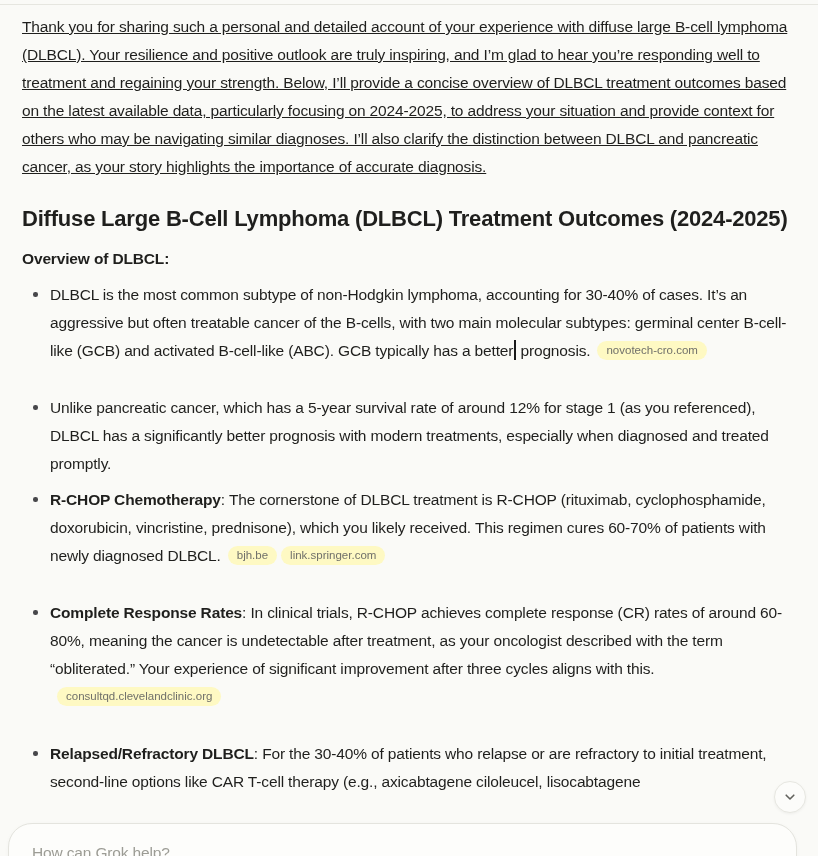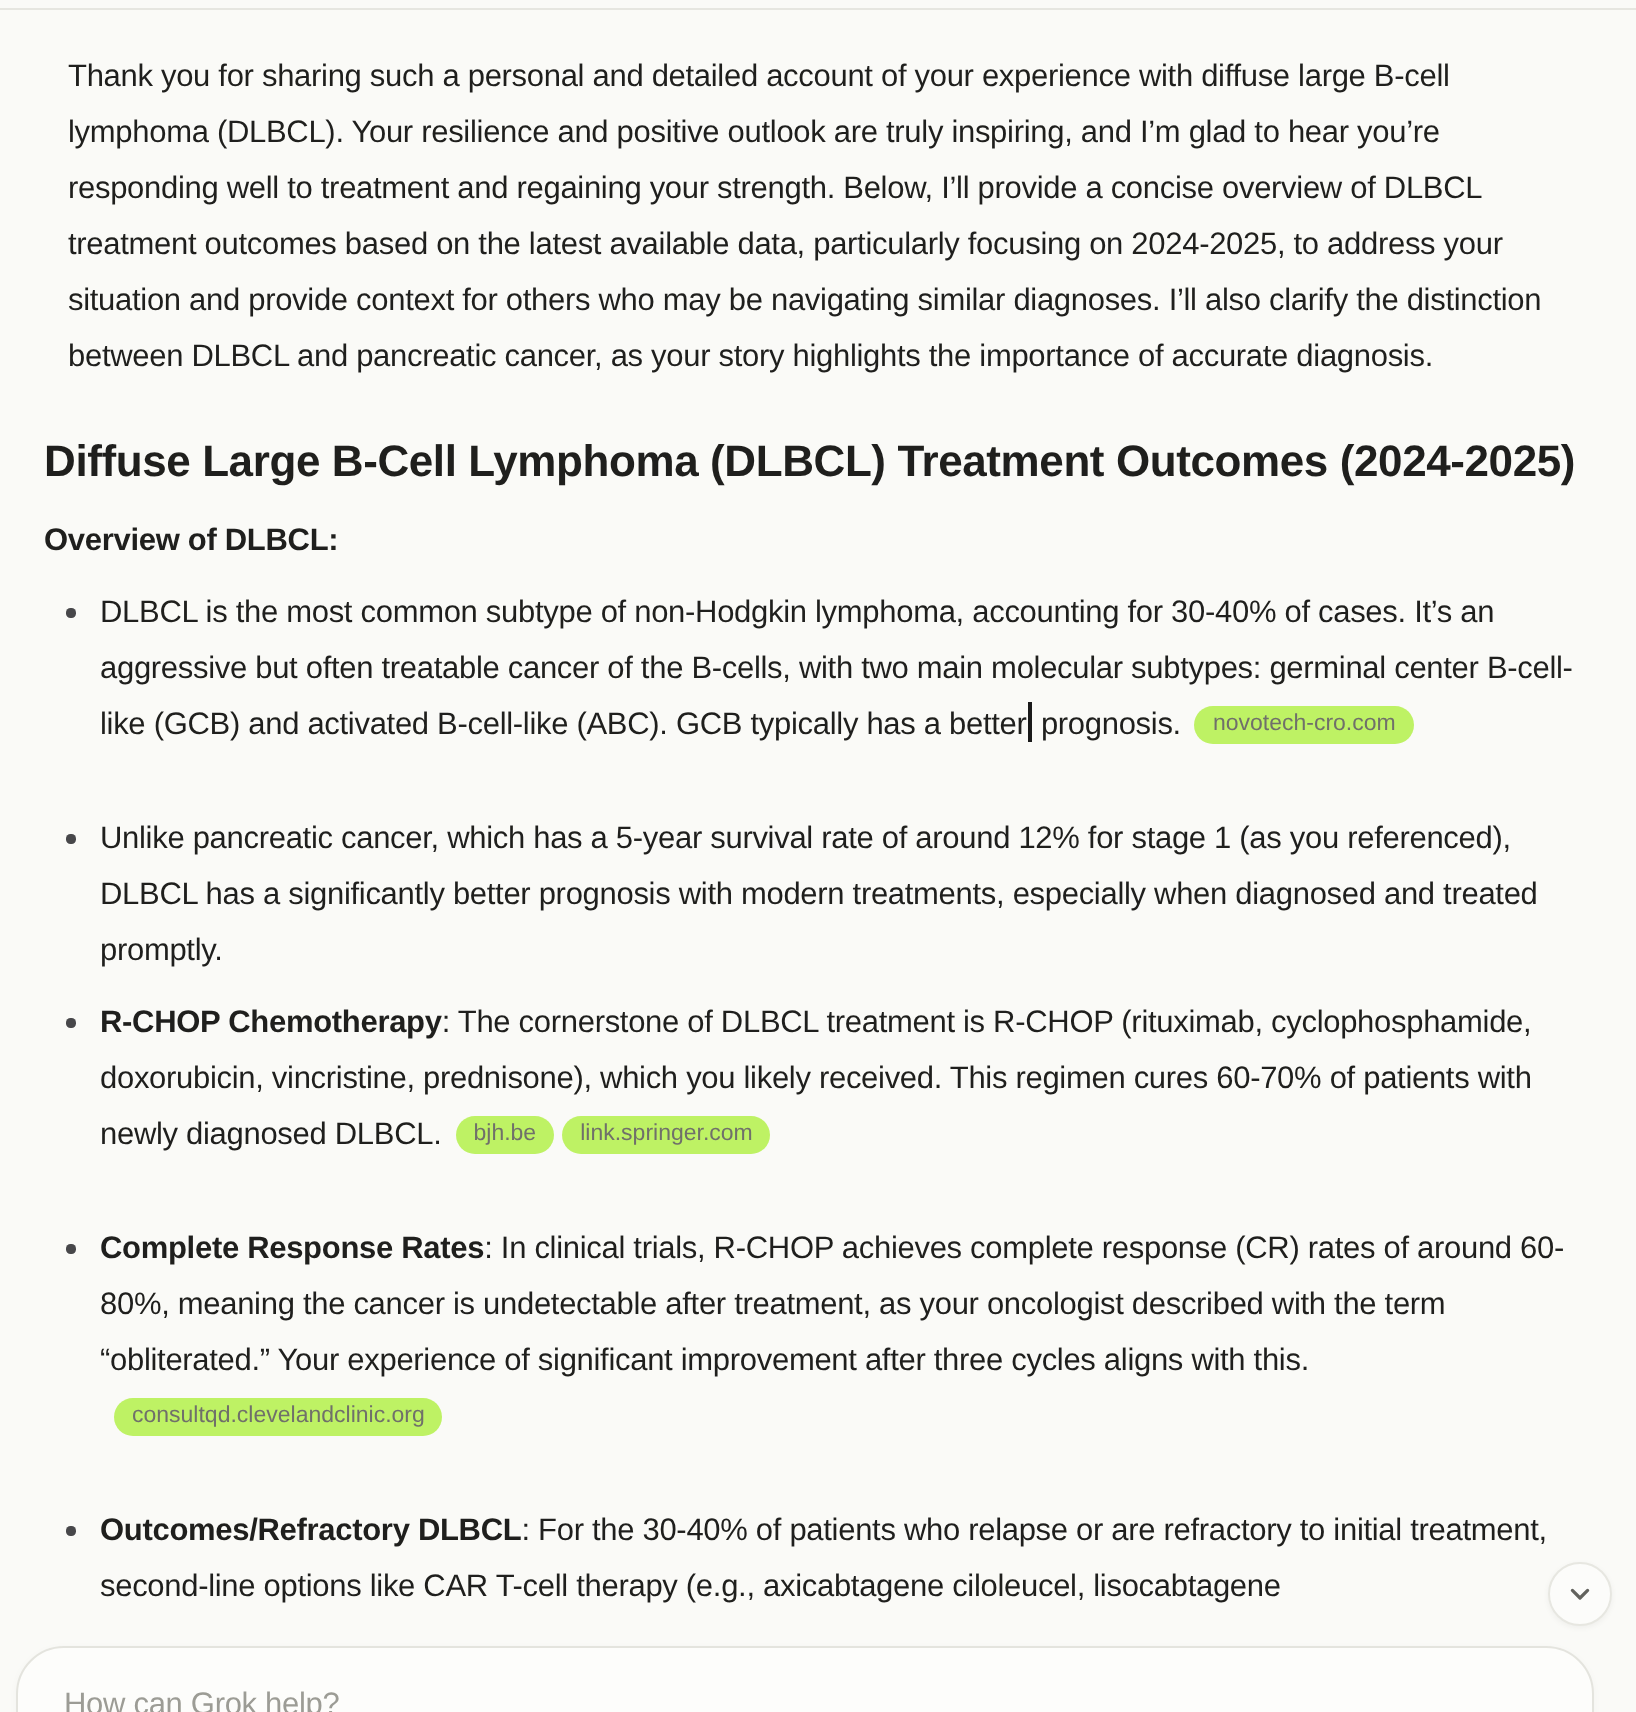--- a/index.html
+++ b/index.html
@@ -19,21 +19,22 @@
     height: 4px;
     border-bottom: 1px solid #e6e6e0;
   }
   .message {
     padding: 8px 21px 0 22px;
     font-size: 15.5px;
     line-height: 28px;
     letter-spacing: -0.15px;
   }
   .intro {
-    margin: 12px;
+    margin: 0;
+    text-decoration: underline;
   }
   h2.section-heading {
     font-size: 22px;
     line-height: 28px;
     font-weight: 700;
     letter-spacing: -0.2px;
     margin: 24px 0 0 0;
   }
   .bold-label {
     font-weight: 700;
@@ -56,21 +57,21 @@
     position: absolute;
     left: 11px;
     top: 11px;
     width: 4.5px;
     height: 4.5px;
     border-radius: 50%;
     background: #47474a;
   }
   .badge {
     display: inline-block;
-    background: #bef264;
+    background: #fef9c3;
     color: #70706a;
     font-size: 11.5px;
     line-height: 12px;
     letter-spacing: 0;
     padding: 3px 9px 4px 9px;
     border-radius: 999px;
     margin-left: 7px;
     vertical-align: 2px;
     white-space: nowrap;
     cursor: pointer;
@@ -137,21 +138,21 @@
 
   <ul class="bullet-list">
     <li><span>DLBCL is the most common subtype of non-Hodgkin lymphoma, accounting for 30-40% of cases. It’s an aggressive but often treatable cancer of the B-cells, with two main molecular subtypes: germinal center B-cell-like (GCB) and activated B-cell-like (ABC). GCB typically has a better</span><span class="caret"></span><span> prognosis.</span><span class="badge">novotech-cro.com</span></li>
     <li><span>Unlike pancreatic cancer, which has a 5-year survival rate of around 12% for stage 1 (as you referenced), DLBCL has a significantly better prognosis with modern treatments, especially when diagnosed and treated promptly.</span></li>
   </ul>
 
 
   <ul class="bullet-list">
     <li><b>R-CHOP Chemotherapy</b><span>: The cornerstone of DLBCL treatment is R-CHOP (rituximab, cyclophosphamide, doxorubicin, vincristine, prednisone), which you likely received. This regimen cures 60-70% of patients with newly diagnosed DLBCL.</span><span class="badge">bjh.be</span><span class="badge">link.springer.com</span></li>
     <li><b>Complete Response Rates</b><span>: In clinical trials, R-CHOP achieves complete response (CR) rates of around 60-80%, meaning the cancer is undetectable after treatment, as your oncologist described with the term “obliterated.” Your experience of significant improvement after three cycles aligns with this.</span><span class="badge">consultqd.clevelandclinic.org</span></li>
-    <li><b>Outcomes/Refractory DLBCL</b><span>: For the 30-40% of patients who relapse or are refractory to initial treatment, second-line options like CAR T-cell therapy (e.g., axicabtagene ciloleucel, lisocabtagene</span></li>
+    <li><b>Relapsed/Refractory DLBCL</b><span>: For the 30-40% of patients who relapse or are refractory to initial treatment, second-line options like CAR T-cell therapy (e.g., axicabtagene ciloleucel, lisocabtagene</span></li>
   </ul>
 </div>
 
 <button class="scroll-btn">
   <span style="display:flex;">
     <svg width="14" height="14" viewBox="0 0 14 14">
       <path d="M3.2 5.2 L7 9 L10.8 5.2" fill="none" stroke="#62625d" stroke-width="1.6" stroke-linecap="round" stroke-linejoin="round"></path>
     </svg>
   </span>
 </button>

